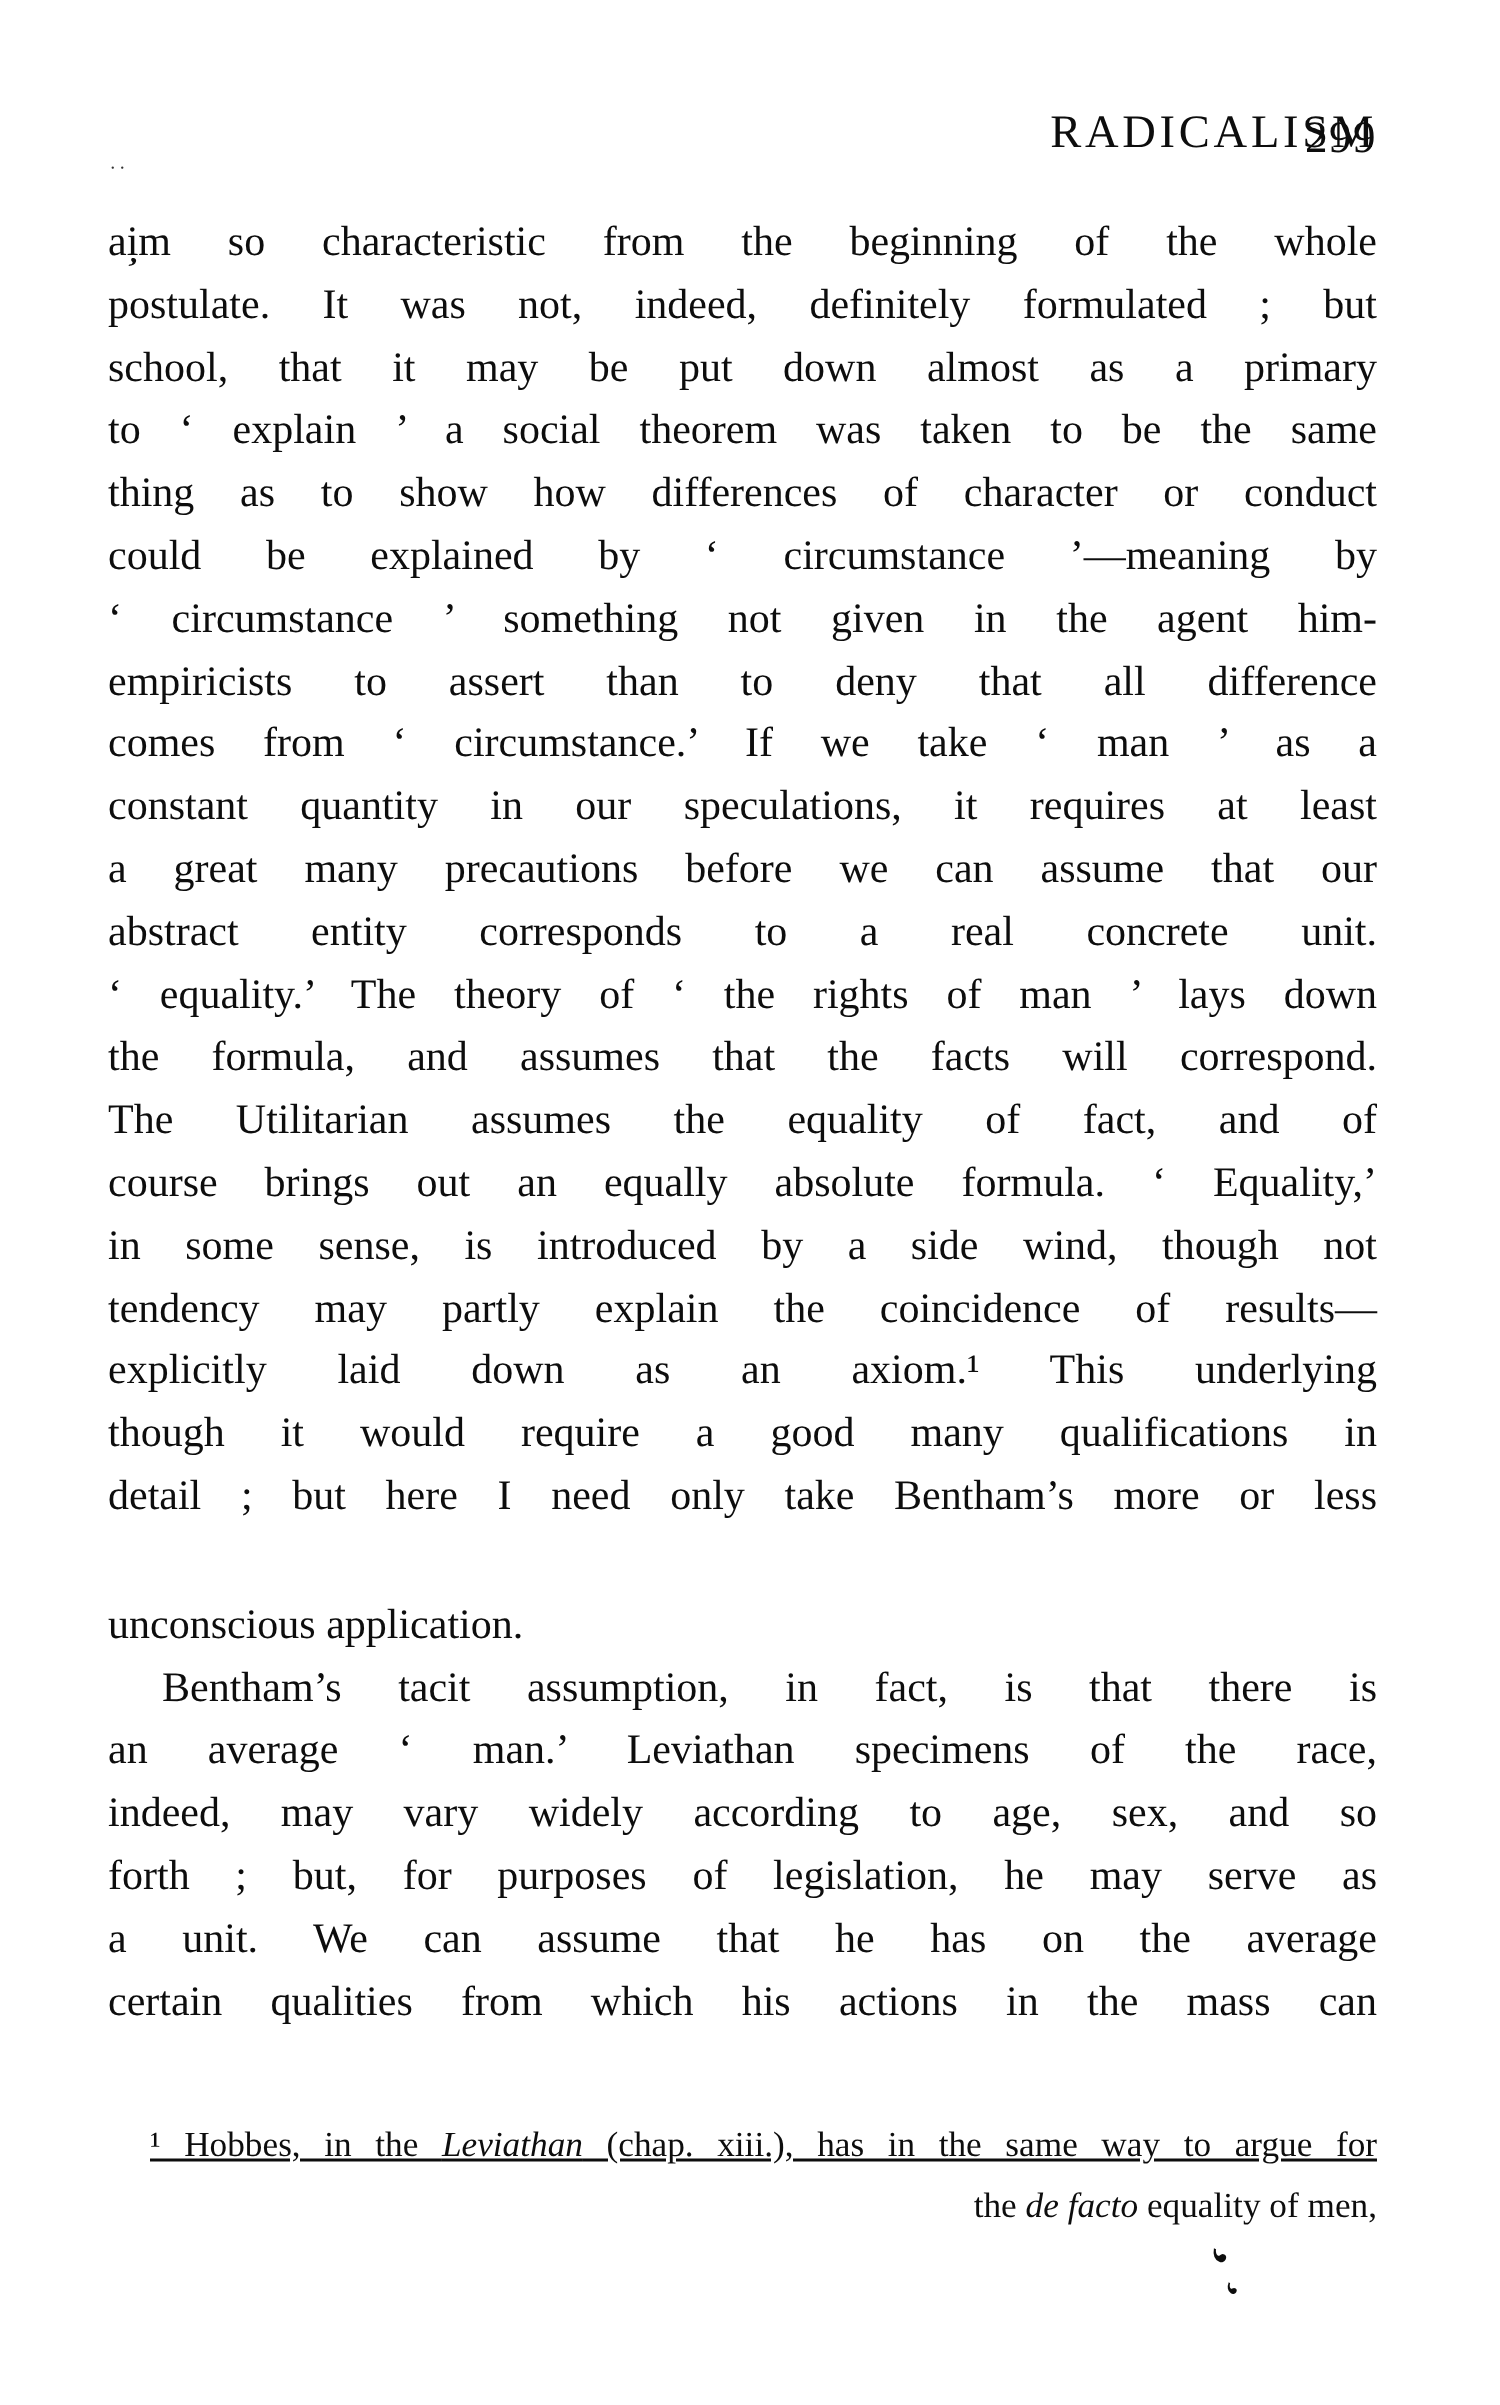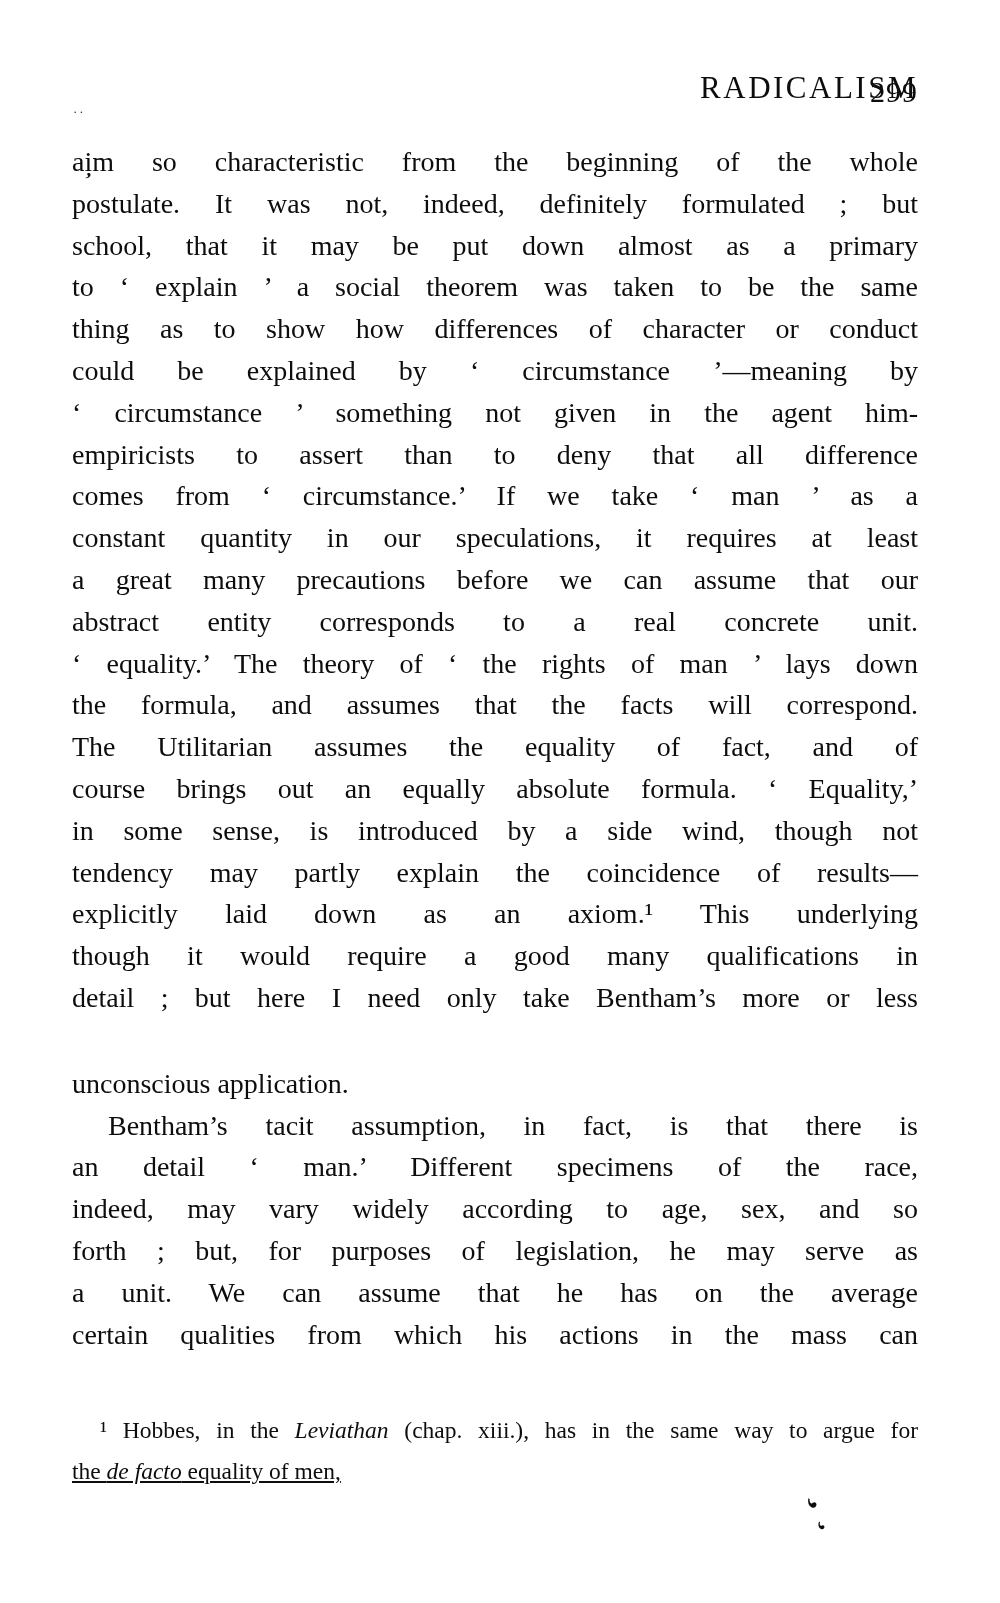--- a/index.html
+++ b/index.html
@@ -67,24 +67,24 @@
     left: 72px;
     top: 1410px;
     width: 846px;
     font-size: 23.5px;
     line-height: 41px;
   }
   .footnote .fn-line1 {
     text-align: justify;
     text-align-last: justify;
     padding-left: 28px;
+    text-decoration: underline;
   }
   .footnote .fn-line2 {
-    text-align: left;
-    text-decoration: underline;
+    text-align: right;
   }
   .italic { font-style: italic; }
   
   .ink-mark {
     position: absolute;
     color: #0d0d0d;
     pointer-events: none;
   }
   .mark-under-aim {
     left: 84px; top: 168px;
@@ -138,21 +138,21 @@
     <div class="line">the formula, and assumes that the facts will correspond.</div>
     <div class="line">The Utilitarian assumes the equality of fact, and of</div>
     <div class="line">course brings out an equally absolute formula. ‘ Equality,’</div>
     <div class="line">in some sense, is introduced by a side wind, though not</div>
     <div class="line">tendency may partly explain the coincidence of results—</div>
     <div class="line">explicitly laid down as an axiom.¹ This underlying</div>
     <div class="line">though it would require a good many qualifications in</div>
     <div class="line">detail ; but here I need only take Bentham’s more or less</div>
     <div class="line para-end">unconscious application.</div>
     <div class="line indent">Bentham’s tacit assumption, in fact, is that there is</div>
-    <div class="line">an detail ‘ man.’ Different specimens of the race,</div>
+    <div class="line">an average ‘ man.’ Leviathan specimens of the race,</div>
     <div class="line">indeed, may vary widely according to age, sex, and so</div>
     <div class="line">forth ; but, for purposes of legislation, he may serve as</div>
     <div class="line">a unit. We can assume that he has on the average</div>
     <div class="line">certain qualities from which his actions in the mass can</div>
   </div>
 
   <div class="footnote">
     <div class="fn-line1"><span>¹ Hobbes, in the </span><span class="italic">Leviathan</span><span> (chap. xiii.), has in the same way to argue for</span></div>
     <div class="fn-line2"><span>the </span><span class="italic">de facto</span><span> equality of men,</span></div>
   </div>

